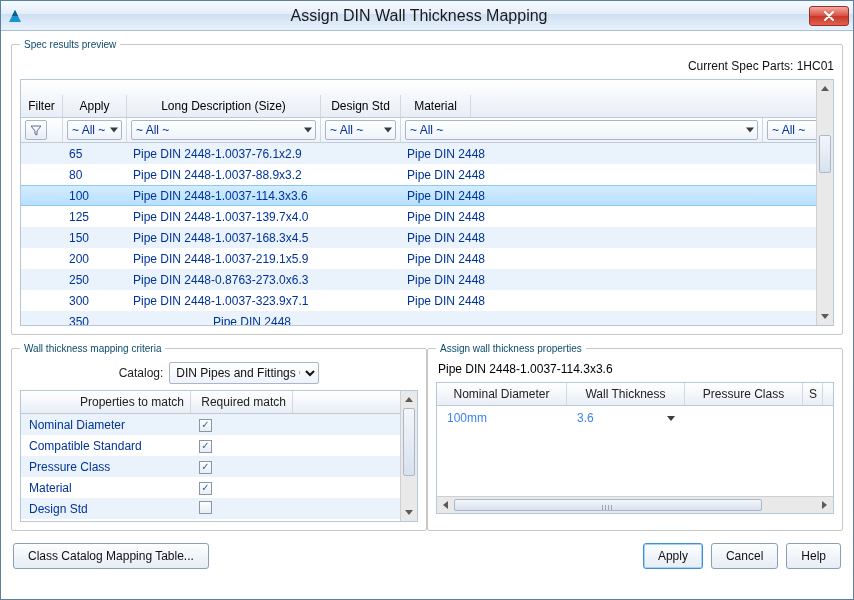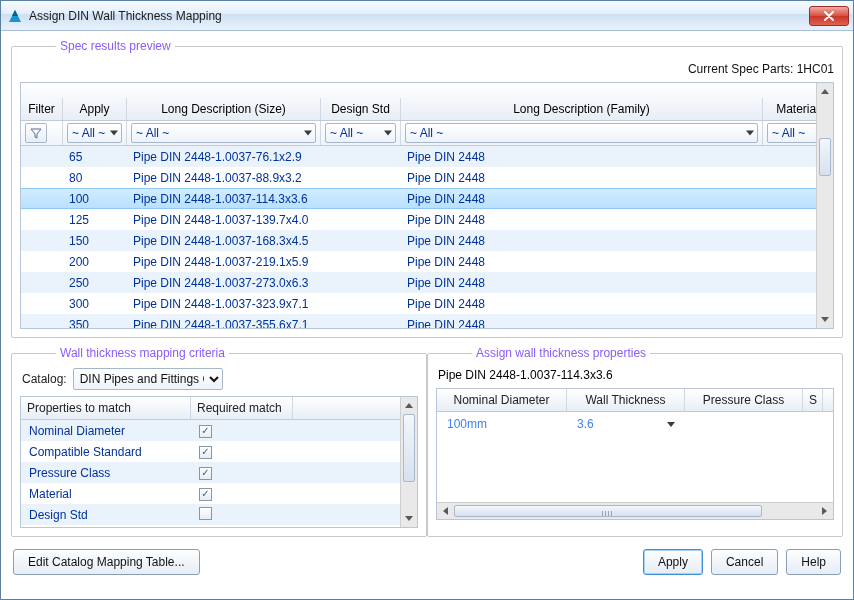--- a/index.html
+++ b/index.html
@@ -1,24 +1,24 @@
 <!DOCTYPE html>
 <html><head>
 <meta charset="utf-8">
 <style>
   * { box-sizing: border-box; }
   html, body { margin:0; padding:0; font-family: "Segoe UI", Tahoma, sans-serif; font-size:12px; color:#222; background:#fff; }
   .window { width:854px; height:600px; border:1px solid #5a7fa0; display:flex; flex-direction:column; background:#fff; }
   .titlebar { height:30px; background:linear-gradient(#f7fbff,#e3eefb 45%,#cfe0f3 46%,#e8f2fc); border-bottom:1px solid #a8bed6; display:flex; align-items:center; padding:0 4px 0 6px; }
   .titlebar .appicon { width:16px; height:16px; margin-right:6px; display:inline-block; }
-  .titlebar .title { flex:1; font-size:12px; color:#1a1a1a; }
+  .titlebar .title { flex:1; font-size:16px; color:#1a1a1a;text-align:center; }
   .titlebar .close { width:40px; height:20px; border:1px solid #9a2f2a; border-radius:3px; background:linear-gradient(#f5a9a0,#d65346 48%,#c8372a 52%,#e2604f); display:flex; align-items:center; justify-content:center; color:#fff; font-weight:bold; }
   .client { flex:1; padding:8px 10px 6px 10px; display:flex; flex-direction:column; gap:8px; overflow:hidden; }
   fieldset.group { border:1px solid #c8c8c8; border-radius:2px; padding:6px 8px 8px 8px; margin:0; }
-  fieldset.group > legend { padding:0 4px; color:#8b5cf6; font-size:12px;margin-left:36px; }
+  fieldset.group > legend { padding:0 4px; color:#0c4a6e; font-size:10px; }
   .spec-title { text-align:right; padding:3px 0 6px; color:#111; }
   .grid { border:1px solid #b8c7d8; background:#fff; position:relative; }
   .grid-head { display:flex; background:linear-gradient(#fff,#e8eef6); border-bottom:1px solid #c0cbd8; }
   .gh { border-right:1px solid #d0d8e2; padding:4px 6px; text-align:center; color:#000;margin-top:15px; }
   .grid-filters { display:flex; background:linear-gradient(#fff,#eef3fa); border-bottom:1px solid #c0cbd8; }
   .gf { border-right:1px solid #d0d8e2; padding:2px 4px; display:flex; align-items:center; }
   .filter-btn { width:22px; height:20px; border:1px solid #a7b6c8; border-radius:2px; background:linear-gradient(#fff,#e6edf6); display:flex; align-items:center; justify-content:center; }
   .combo { flex:1; height:20px; border:1px solid #a7b6c8; border-radius:2px; background:linear-gradient(#fff,#eef3fa); display:flex; align-items:center; padding:0 4px; color:#003399; position:relative; }
   .combo .arrow { position:absolute; right:3px; top:50%; transform:translateY(-50%); }
   .arrow { width:0;height:0;border-left:4px solid transparent;border-right:4px solid transparent;border-top:5px solid #3b3b3b; display:inline-block; }
@@ -30,26 +30,26 @@
   .vscroll { position:absolute; right:0; top:0; bottom:0; width:17px; background:#e9e9e9; border-left:1px solid #cfcfcf; }
   .vscroll .thumb { position:absolute; left:2px; right:2px; top:55px; height:38px; background:linear-gradient(#f3f6fb,#d7e1ee); border:1px solid #a9b8cc; border-radius:2px; }
   .vscroll .btn { position:absolute; left:0; right:0; height:17px; display:flex; align-items:center; justify-content:center; }
   .vscroll .btn.top { top:0; } .vscroll .btn.bot { bottom:0; }
   .ar-up { width:0;height:0;border-left:4px solid transparent;border-right:4px solid transparent;border-bottom:5px solid #5a5a5a; }
   .ar-dn { width:0;height:0;border-left:4px solid transparent;border-right:4px solid transparent;border-top:5px solid #5a5a5a; }
   .ar-lf { width:0;height:0;border-top:4px solid transparent;border-bottom:4px solid transparent;border-right:5px solid #5a5a5a; }
   .ar-rt { width:0;height:0;border-top:4px solid transparent;border-bottom:4px solid transparent;border-left:5px solid #5a5a5a; }
   .lower { display:flex; gap:0; flex:0 0 auto; }
   .lower fieldset { flex:1; }
-  .crit-top { display:flex; justify-content:flex-start; align-items:center; gap:6px; padding:2px 2px 6px; }
+  .crit-top { display:flex; justify-content:center; align-items:center; gap:6px; padding:2px 2px 6px; }
   select.native { height:22px; border:1px solid #a7b6c8; border-radius:2px; background:linear-gradient(#fff,#eef3fa); font-size:12px; color:#111; padding:0 2px; }
   .props-grid { border:1px solid #b8c7d8; height:132px; display:flex; }
   .props-body { flex:1; overflow:hidden; }
   .props-head { display:flex; background:linear-gradient(#fff,#e8eef6); border-bottom:1px solid #c0cbd8; }
-  .ph { padding:4px 6px; border-right:1px solid #d0d8e2; text-align:left; }
+  .ph { padding:4px 6px; border-right:1px solid #d0d8e2; text-align:right; }
   .prow { display:flex; height:21px; align-items:center; }
   .prow.alt { background:#eaf3fc; }
   .pcell { padding:0 8px; color:#003399; }
   .chk { width:13px; height:13px; border:1px solid #8896a8; background:linear-gradient(#fff,#e7edf4); display:inline-flex; align-items:center; justify-content:center; }
   .chk.on::after { content:"✓"; font-size:10px; color:#335f96; line-height:1; }
   .assign-title { padding:2px 2px 6px; color:#000; }
   .assign-grid { border:1px solid #b8c7d8; height:132px; position:relative; }
   .ahrow { display:flex; background:linear-gradient(#fff,#e8eef6); border-bottom:1px solid #c0cbd8; }
   .ah { padding:4px 6px; border-right:1px solid #d0d8e2; text-align:center; white-space:nowrap; }
   .arow { display:flex; height:24px; align-items:center; }
@@ -91,21 +91,20 @@
     <fieldset class="group">
       <legend>Spec results preview</legend>
       <div class="spec-title">Current Spec Parts: 1HC01</div>
 
       <div class="grid">
         <div class="grid-head">
           <div class="gh c-filter">Filter</div>
           <div class="gh c-size">Apply</div>
           <div class="gh c-long">Long Description (Size)</div>
           <div class="gh c-std">Design Std</div>
-          <div class="gh c-fam">Long Description (Family)</div>
           <div class="gh c-mat">Material</div>
         </div>
         <div class="grid-filters">
           <div class="gf c-filter">
               <span class="filter-btn">
                 <svg width="12" height="12" viewBox="0 0 12 12">
                   <path d="M1 2 H11 L7 7 V11 L5 10 V7 Z" fill="none" stroke="#5a7090" stroke-width="1"></path>
                 </svg>
               </span>
             </div>
@@ -186,37 +185,36 @@
               <div class="cell c-filter"></div>
               <div class="cell c-size">200</div>
               <div class="cell c-long">Pipe DIN 2448-1.0037-219.1x5.9</div>
               <div class="cell c-std"></div>
               <div class="cell c-fam">Pipe DIN 2448</div>
               <div class="cell c-mat"></div>
             </div>
             <div class="row alt">
               <div class="cell c-filter"></div>
               <div class="cell c-size">250</div>
-              <div class="cell c-long">Pipe DIN 2448-1.0037-273.0x6.3</div>
+              <div class="cell c-long">Pipe DIN 2448-0.8763-273.0x6.3</div>
               <div class="cell c-std"></div>
               <div class="cell c-fam">Pipe DIN 2448</div>
               <div class="cell c-mat"></div>
             </div>
             <div class="row">
               <div class="cell c-filter"></div>
               <div class="cell c-size">300</div>
               <div class="cell c-long">Pipe DIN 2448-1.0037-323.9x7.1</div>
               <div class="cell c-std"></div>
               <div class="cell c-fam">Pipe DIN 2448</div>
               <div class="cell c-mat"></div>
             </div>
             <div class="row alt">
               <div class="cell c-filter"></div>
               <div class="cell c-size">350</div>
-              <div class="cell c-long">Pipe DIN 2448-1.0037-355.6x7.1</div>
               <div class="cell c-std"></div>
               <div class="cell c-fam">Pipe DIN 2448</div>
               <div class="cell c-mat"></div>
             </div>
           </div>
 
         <div class="vscroll">
           <div class="btn top">
               <span class="ar-up"></span>
             </div>
@@ -310,21 +308,21 @@
             <div class="btn">
                 <span class="ar-rt"></span>
               </div>
           </div>
         </div>
       </fieldset>
 
     </div>
 
     <div class="buttons">
-      <button class="btn">Edit Catalog Mapping Table...</button>
+      <button class="btn">Class Catalog Mapping Table...</button>
       <span class="spacer"></span>
       <button class="btn default">Apply</button>
       <button class="btn">Cancel</button>
       <button class="btn">Help</button>
     </div>
 
   </div>
 </div>
 
 </body></html>

